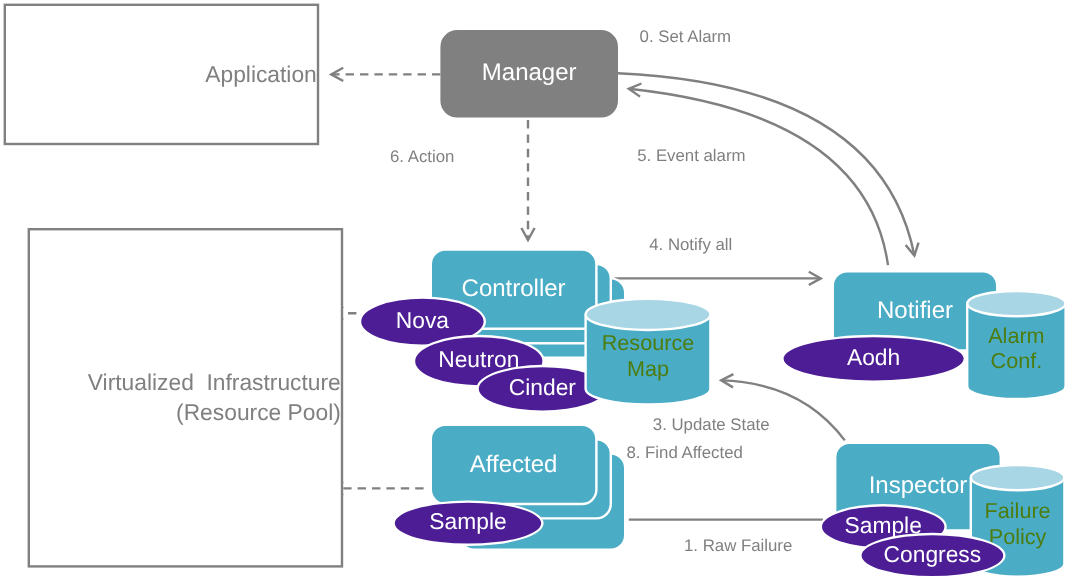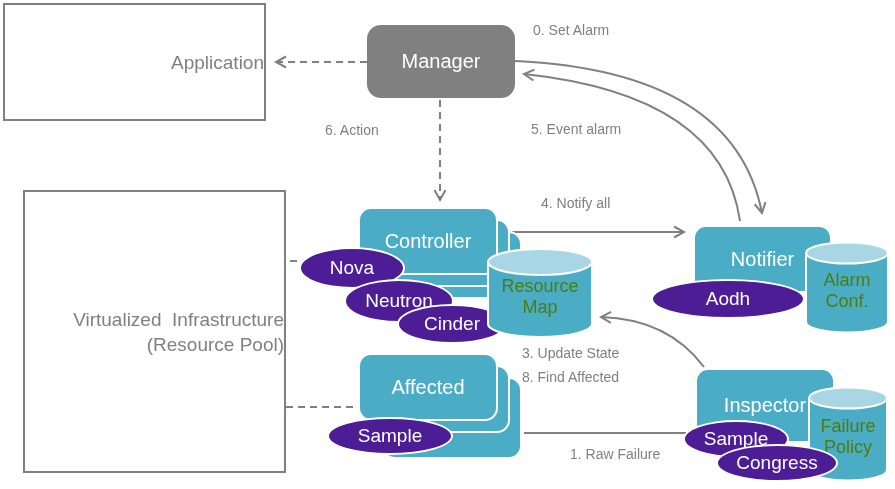--- a/index.html
+++ b/index.html
@@ -153,17 +153,17 @@
     <span>Sample</span>
   </div>
   <div class="ell front" style="left:716px;top:444px;width:122px;height:38px;">
     <span>Congress</span>
   </div>
 
   <div class="flbl" style="left:533px;top:22px;">0. Set Alarm</div>
   <div class="flbl" style="left:531px;top:121px;">5. Event alarm</div>
   <div class="flbl" style="left:325px;top:122px;">6. Action</div>
   <div class="flbl" style="left:541px;top:195px;">4. Notify all</div>
-  <div class="flbl" style="left:522px;top:345px;">3. Update State</div>
+  <div class="flbl" style="left:544px;top:345px;">3. Update State</div>
   <div class="flbl" style="left:522px;top:369px;">8. Find Affected</div>
   <div class="flbl" style="left:537px;top:446px;margin-left:33px;">1. Raw Failure</div>
 
 </div>
 
 </body></html>

